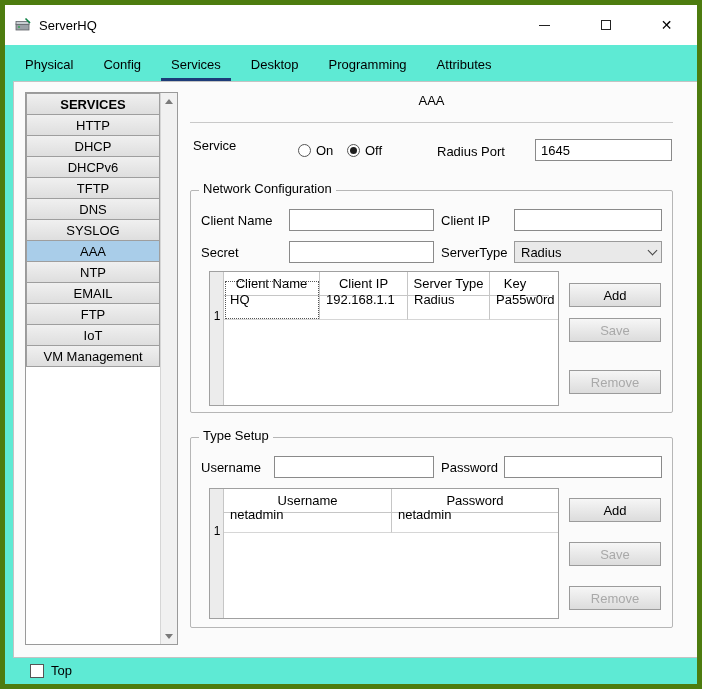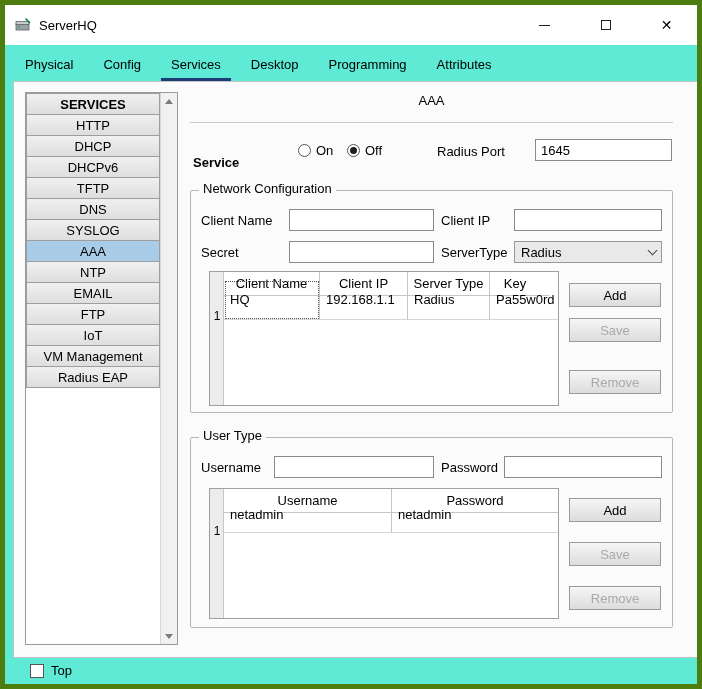--- a/index.html
+++ b/index.html
@@ -205,36 +205,35 @@
       <div class="svc-btn">DHCPv6</div>
       <div class="svc-btn">TFTP</div>
       <div class="svc-btn">DNS</div>
       <div class="svc-btn">SYSLOG</div>
       <div class="svc-btn selected">AAA</div>
       <div class="svc-btn">NTP</div>
       <div class="svc-btn">EMAIL</div>
       <div class="svc-btn">FTP</div>
       <div class="svc-btn">IoT</div>
       <div class="svc-btn">VM Management</div>
-      <div class="svc-btn">Radius EAP</div>
     </div>
     <div class="scrollbar">
       <div class="sb-arrow">
           <span class="tri-up"></span>
         </div>
       <div class="sb-arrow">
           <span class="tri-down"></span>
         </div>
     </div>
   </div>
 
   <div class="aaa-title">AAA</div>
   <div class="aaa-rule"></div>
 
-  <span class="lbl" style="left:188px; top:150px;font-weight:bold;">Service</span>
+  <span class="lbl" style="left:188px; top:133px;">Service</span>
   <span class="radio" style="left:293px; top:138px;">
     <span class="radio-circle"></span>
     <span>On</span>
   </span>
   <span class="radio selected" style="left:342px; top:138px;">
     <span class="radio-circle"></span>
     <span>Off</span>
   </span>
   <span class="lbl" style="left:432px; top:139px;">Radius Port</span>
   <input class="txt-input" style="left: 530px; top: 134px; width: 137px;" value="1645">
@@ -269,21 +268,21 @@
       <div class="t-cell" style="left:198px; width:82px; height:40px;">Radius</div>
       <div class="t-cell last" style="left:280px; width:68px; height:40px;">Pa55w0rd</div>
     </div>
 
     <button class="pt-btn" style="left:378px; top:92px;">Add</button>
     <button class="pt-btn disabled" style="left:378px; top:127px;">Save</button>
     <button class="pt-btn disabled" style="left:378px; top:179px;">Remove</button>
   </div>
 
   <div class="groupbox" style="left:185px; top:432px; width:483px; height:191px;">
-    <span class="legend">User Type</span>
+    <span class="legend">Type Setup</span>
 
     <span class="lbl" style="left:10px; top:22px;">Username</span>
     <input class="txt-input" style="left: 83px; top: 18px; width: 160px;">
     <span class="lbl" style="left:250px; top:22px;">Password</span>
     <input class="txt-input" style="left: 313px; top: 18px; width: 158px;">
 
     <div class="pt-table" style="left:18px; top:50px; width:350px; height:131px;">
       <div class="t-strip"></div>
       <div class="t-rownum" style="top:24px; height:36px; line-height:36px;">1</div>
       <div class="t-hcell" style="left:14px; width:168px;">Username</div>

